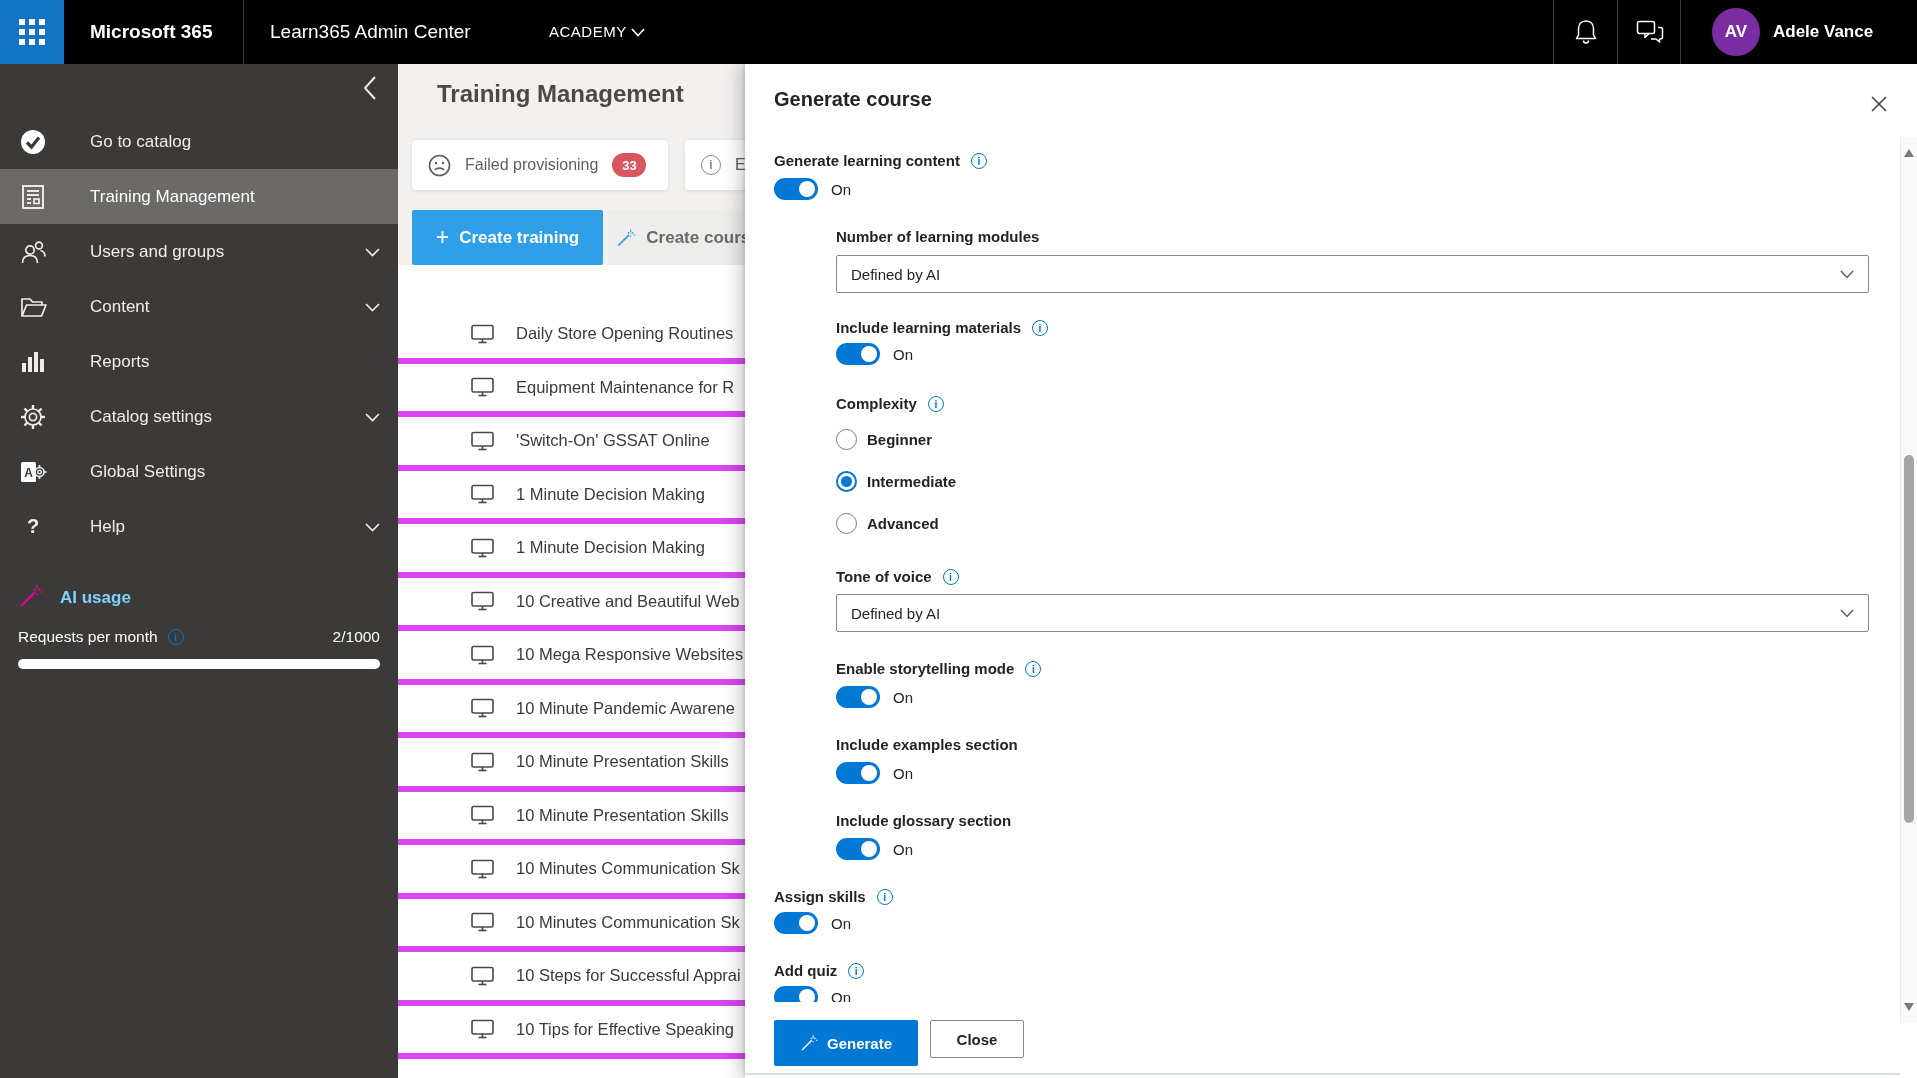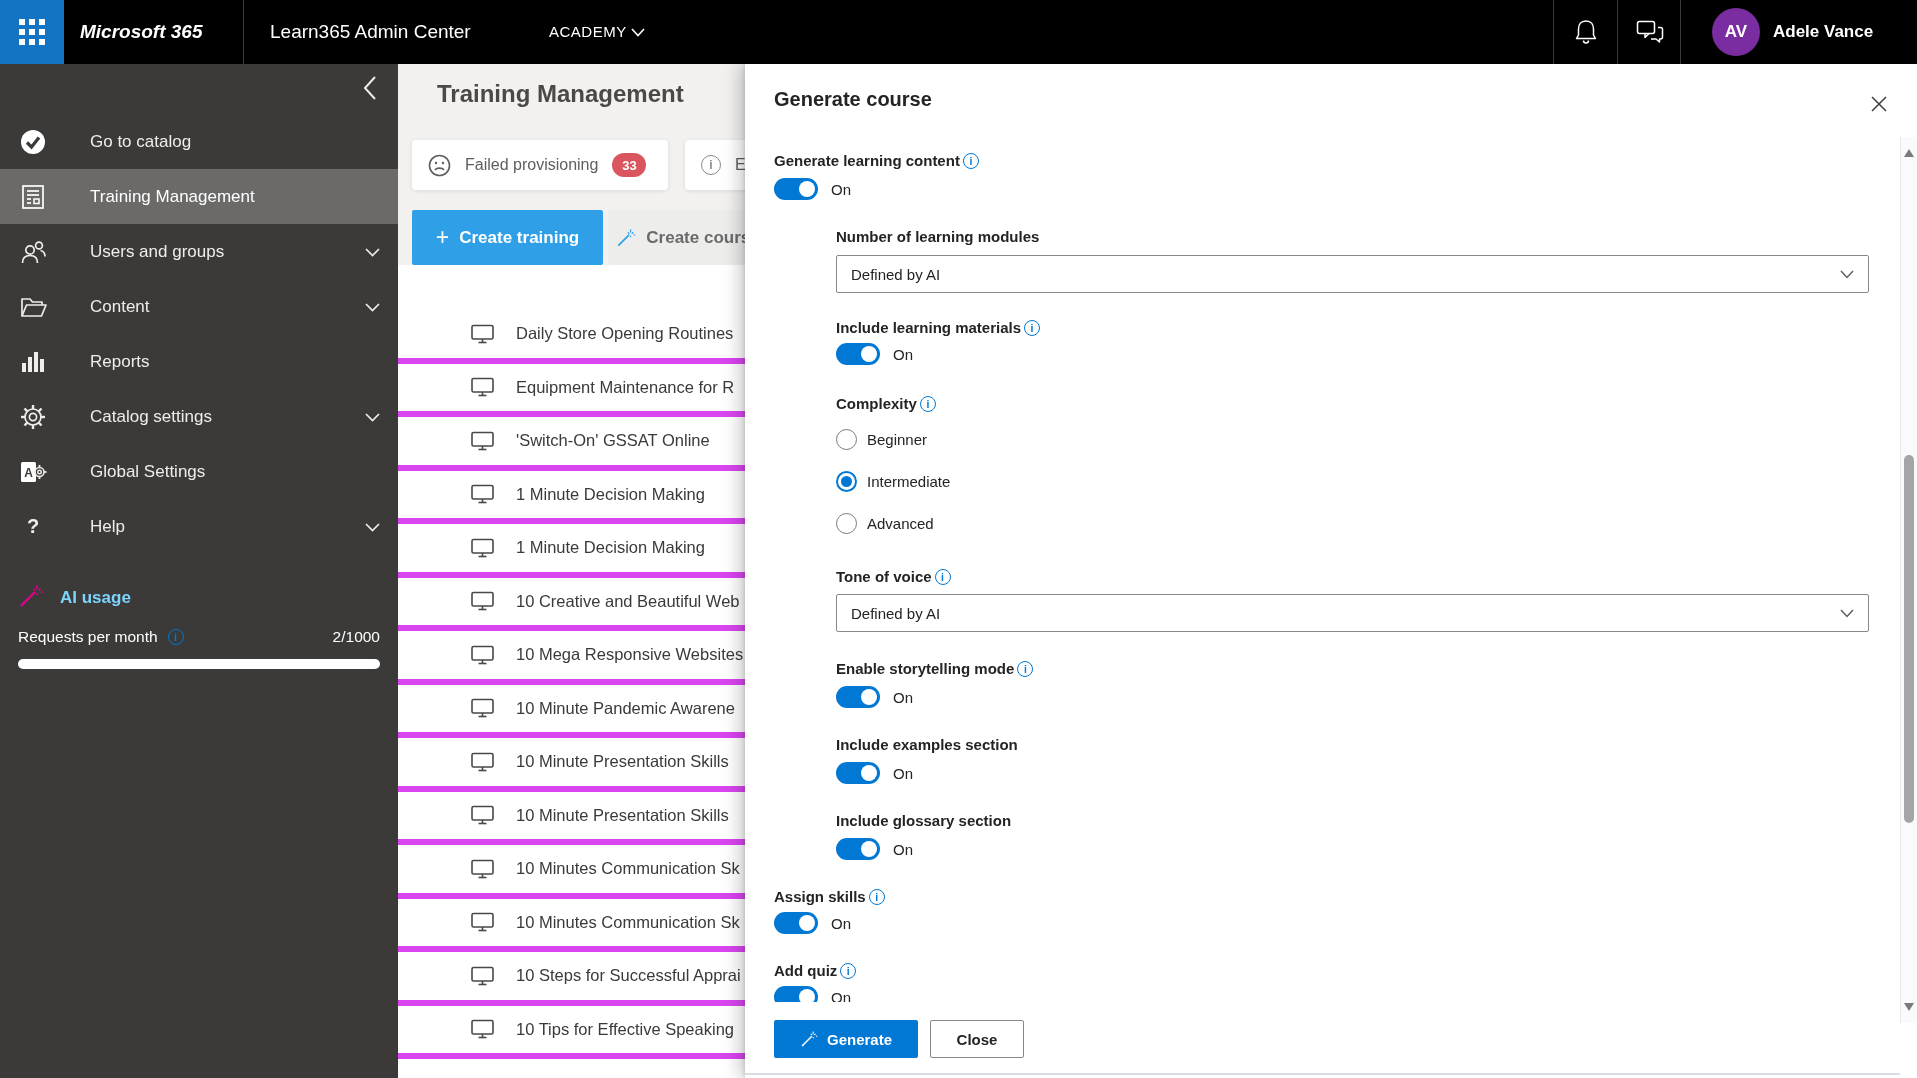--- a/index.html
+++ b/index.html
@@ -7,21 +7,21 @@
   body { font-family:"Liberation Sans", sans-serif; color:#242424; }
   #stage { position:relative; width:1917px; height:1078px; overflow:hidden; background:#fff; }
 
   
   .topbar { position:absolute; left:0; top:0; width:1917px; height:64px; background:#000; z-index:40; }
   .waffle { position:absolute; left:0; top:0; width:64px; height:64px; background:#1474c4; display:flex; align-items:center; justify-content:center; cursor:pointer; }
   .waffle-grid { display:grid; grid-template-columns:repeat(3,6px); grid-template-rows:repeat(3,6px); gap:4px; }
   .waffle-grid span { background:#fff; width:6px; height:6px; }
   .tb-text { position:absolute; top:0; height:64px; line-height:64px; color:#fff; white-space:nowrap; }
   .tb-sep { position:absolute; top:0; width:1px; height:64px; background:#3a3a3a; }
-  .tb-product { left:80px; font-size:19px; font-weight:700;font-style:italic; }
+  .tb-product { left:90px; font-size:19px; font-weight:700; }
   .tb-app { left:270px; font-size:19px; font-weight:400; }
   .tb-tenant { left:549px; font-size:15px; font-weight:400; letter-spacing:.5px; display:flex; align-items:center; gap:4px; cursor:pointer; }
   .tb-icon-btn { position:absolute; top:0; width:63px; height:64px; display:flex; align-items:center; justify-content:center; cursor:pointer; }
   .avatar { position:absolute; left:1712px; top:8px; width:48px; height:48px; border-radius:50%; background:#7a2da0; color:#fff; font-size:17px; font-weight:700; display:flex; align-items:center; justify-content:center; cursor:pointer; }
   .tb-user { left:1773px; font-size:17px; font-weight:600; cursor:pointer; }
 
   
   .sidebar { position:absolute; left:0; top:64px; width:398px; height:1014px; background:#3b3a39; z-index:10; }
   .sb-collapse { position:absolute; top:10px; right:14px; width:28px; height:28px; display:flex; align-items:center; justify-content:center; cursor:pointer; }
   .sb-items { position:absolute; top:50px; left:0; right:0; }
@@ -54,35 +54,35 @@
   .rows { position:absolute; left:0; top:246px; width:100%; }
   .t-row { height:53.5px; display:flex; align-items:center; border-bottom:6px solid #d946ef; cursor:pointer; }
   .t-row .mon { margin-left:73px; flex:none; display:flex; }
   .t-row .t-title { margin-left:22px; font-size:16.5px; color:#3b3a39; white-space:nowrap; }
 
   
   .panel { position:absolute; left:745px; top:64px; width:1172px; height:1014px; background:#fff; z-index:30; box-shadow:-6px 0 16px rgba(0,0,0,.20), -1px 0 4px rgba(0,0,0,.12); }
   .p-title { position:absolute; left:29px; top:24px; font-size:20px; font-weight:700; color:#242424; white-space:nowrap; }
   .p-close { position:absolute; right:26px; top:28px; width:24px; height:24px; display:flex; align-items:center; justify-content:center; cursor:pointer; }
   .p-scroll { position:absolute; left:0; top:0; right:17px; height:938px; overflow:hidden; }
-  .p-label { position:absolute; display:flex; align-items:center; gap:3px; font-size:15px; font-weight:600; color:#242424; white-space:nowrap; }
+  .p-label { position:absolute; display:flex; align-items:center; gap:11px; font-size:15px; font-weight:600; color:#242424; white-space:nowrap; }
   .lvl1 { left:29px; } .lvl2 { left:91px; }
   .toggle-row { position:absolute; display:flex; align-items:center; gap:13px; }
   .toggle { position:relative; width:44px; height:22px; border-radius:11px; background:#0078d4; flex:none; cursor:pointer; }
   .toggle .knob { position:absolute; right:3px; top:3px; width:16px; height:16px; border-radius:50%; background:#fff; }
   .t-state { font-size:15px; color:#242424; }
   .dropdown { position:absolute; width:1033px; height:38px; border:1px solid #8a8886; border-radius:2px; background:#fff; display:flex; align-items:center; padding:0 14px; font-size:15px; color:#242424; cursor:pointer; }
   .dropdown .dd-val { flex:1; white-space:nowrap; }
-  .radio-row { position:absolute; display:flex; align-items:center; gap:10px; cursor:pointer; }
+  .radio-row { position:absolute; display:flex; align-items:center; gap:10px; cursor:pointer;font-weight:bold; }
   .radio { width:21px; height:21px; border-radius:50%; border:1.5px solid #7a7a78; background:#fff; flex:none; display:flex; align-items:center; justify-content:center; }
   .radio.checked { border:2px solid #0078d4; }
   .radio.checked::after { content:""; width:11px; height:11px; border-radius:50%; background:#0078d4; }
   .radio-label { font-size:15px; color:#242424; white-space:nowrap; }
   .p-footer { position:absolute; left:0; right:17px; bottom:0; height:76px; background:#fff; }
-  .btn-generate { position:absolute; left:29px; top:18px; width:144px; height:38px; background:#0078d4; border:none; border-radius:2px; color:#fff; font-family:inherit; font-size:15px; font-weight:600; display:flex; align-items:center; justify-content:center; gap:9px; cursor:pointer; }
+  .btn-generate { position:absolute; left:29px; top:18px; width:144px; height:46px; background:#0078d4; border:none; border-radius:2px; color:#fff; font-family:inherit; font-size:15px; font-weight:600; display:flex; align-items:center; justify-content:center; gap:9px; cursor:pointer; }
   .btn-close { position:absolute; left:185px; top:18px; width:94px; height:38px; background:#fff; border:1px solid #8a8886; border-radius:2px; color:#242424; font-family:inherit; font-size:15px; font-weight:600; display:flex; align-items:center; justify-content:center; cursor:pointer; }
   .bottom-line { position:absolute; left:0; right:0; bottom:3px; height:2px; background:#d8dee4; }
   .p-scrollbar { position:absolute; right:0; top:73px; width:17px; height:886px; background:#fafafa; border-left:1px solid #ececec; }
   .sb-arrow-up { position:absolute; top:12px; left:3px; width:0; height:0; border-left:5.5px solid transparent; border-right:5.5px solid transparent; border-bottom:8px solid #7a7a7a; cursor:pointer; }
   .sb-arrow-down { position:absolute; bottom:12px; left:3px; width:0; height:0; border-left:5.5px solid transparent; border-right:5.5px solid transparent; border-top:8px solid #7a7a7a; cursor:pointer; }
   .sb-thumb { position:absolute; left:3px; top:318px; width:10px; height:368px; border-radius:5px; background:#a5a5a5; cursor:pointer; }
 </style>
 </head>
 <body>
 

